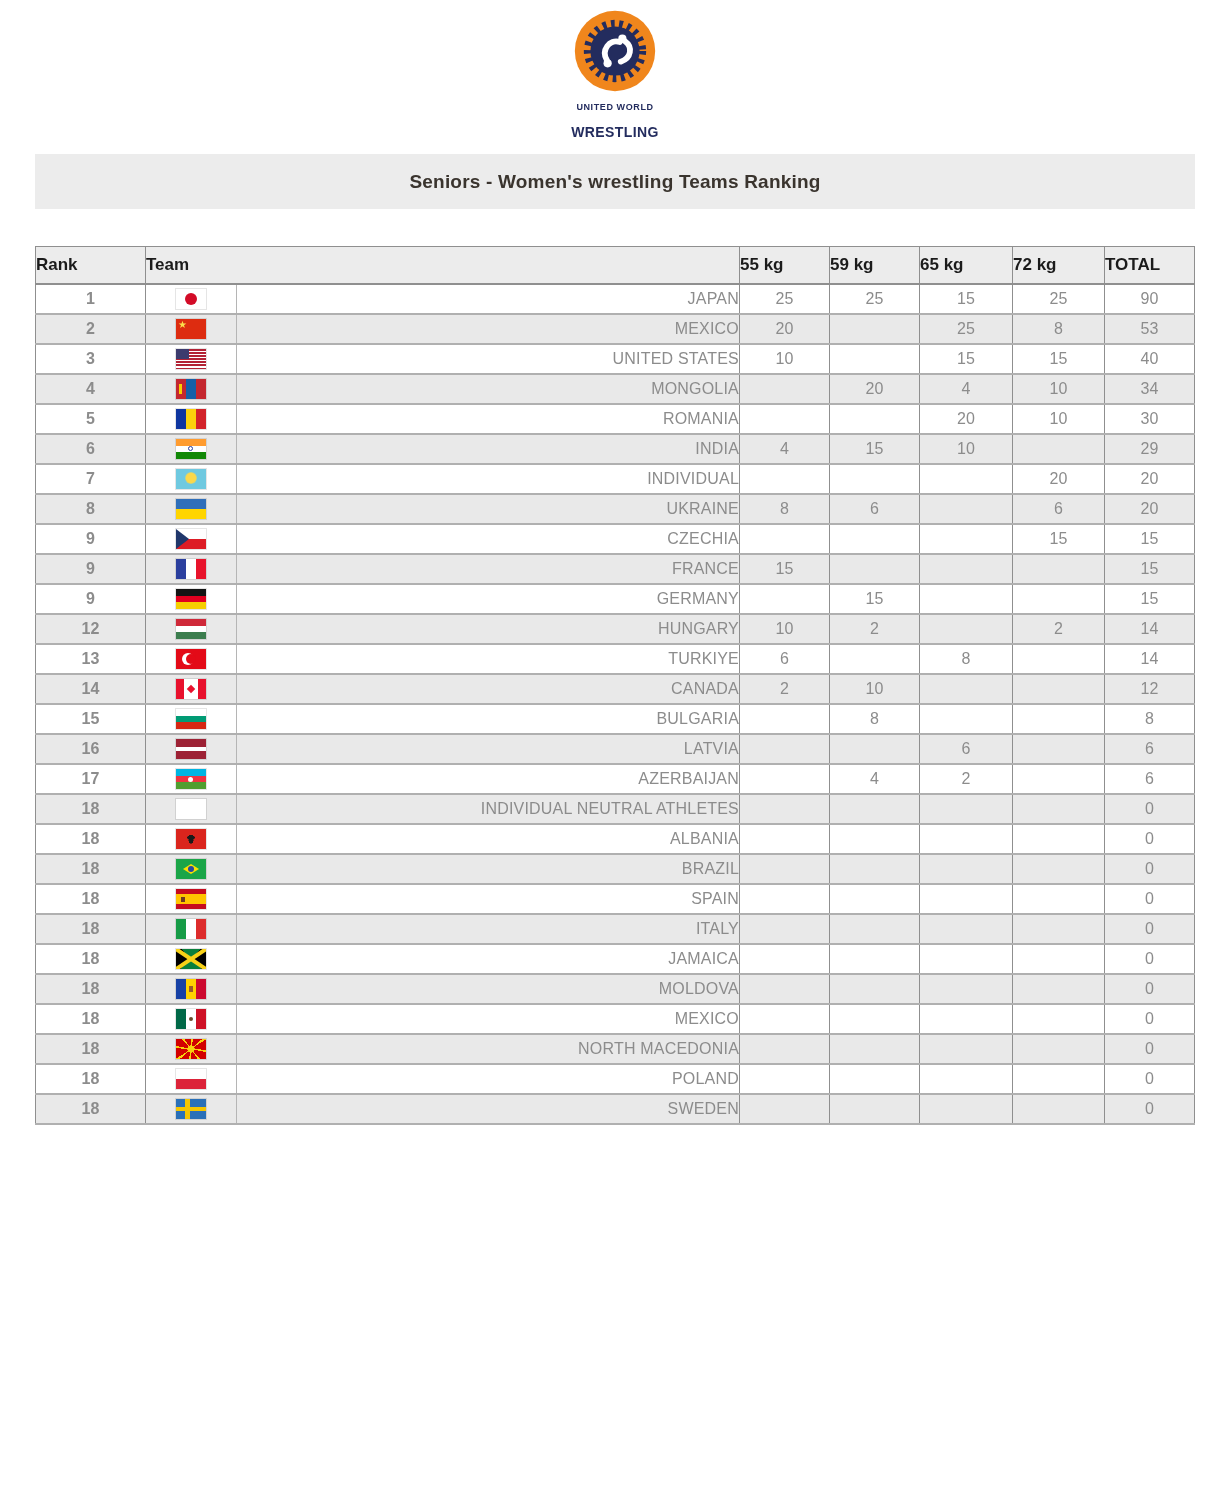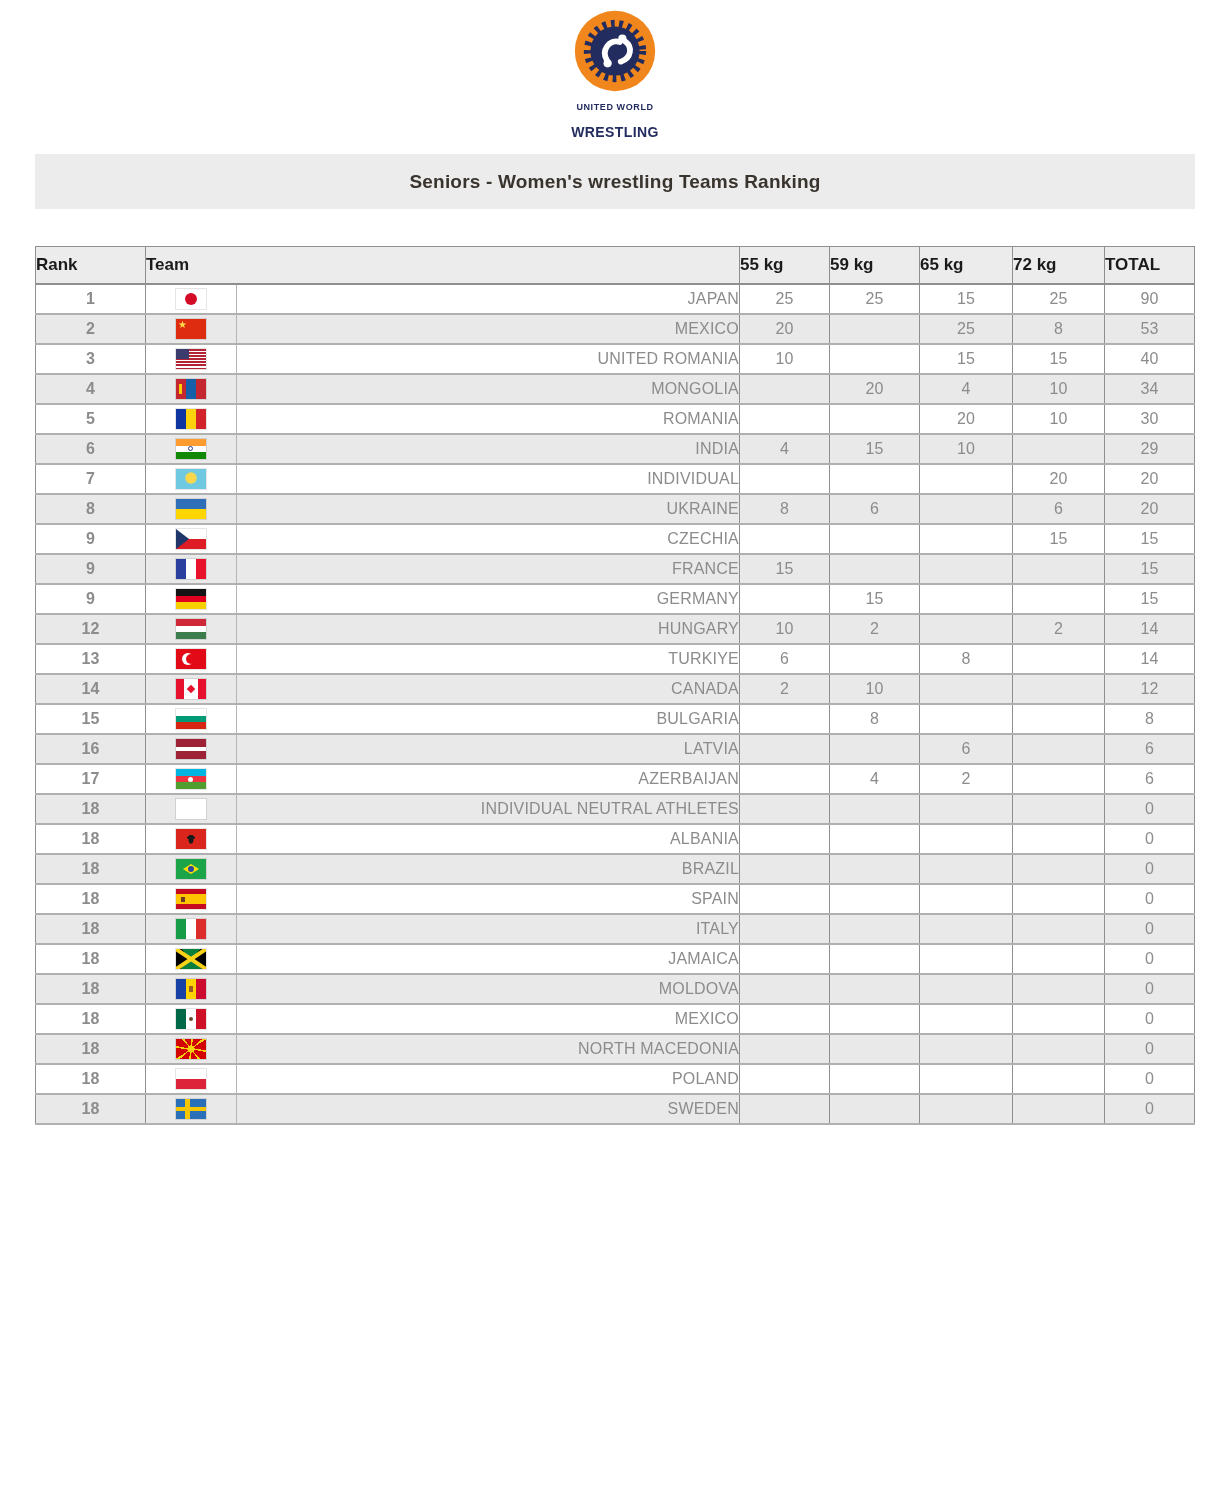--- a/index.html
+++ b/index.html
@@ -211,21 +211,21 @@
       <td class="c-num"></td>
       <td class="c-num">25</td>
       <td class="c-num">8</td>
       <td class="c-num">53</td>
     </tr>
         <tr class="odd">
       <td class="c-rank">3</td>
       <td class="c-flag">
         <span class="flag flag-united-states"></span>
       </td>
-      <td class="c-name">UNITED ROMANIA</td>
+      <td class="c-name">UNITED STATES</td>
       <td class="c-num">10</td>
       <td class="c-num"></td>
       <td class="c-num">15</td>
       <td class="c-num">15</td>
       <td class="c-num">40</td>
     </tr>
         <tr class="even">
       <td class="c-rank">4</td>
       <td class="c-flag">
         <span class="flag flag-mongolia"></span>

